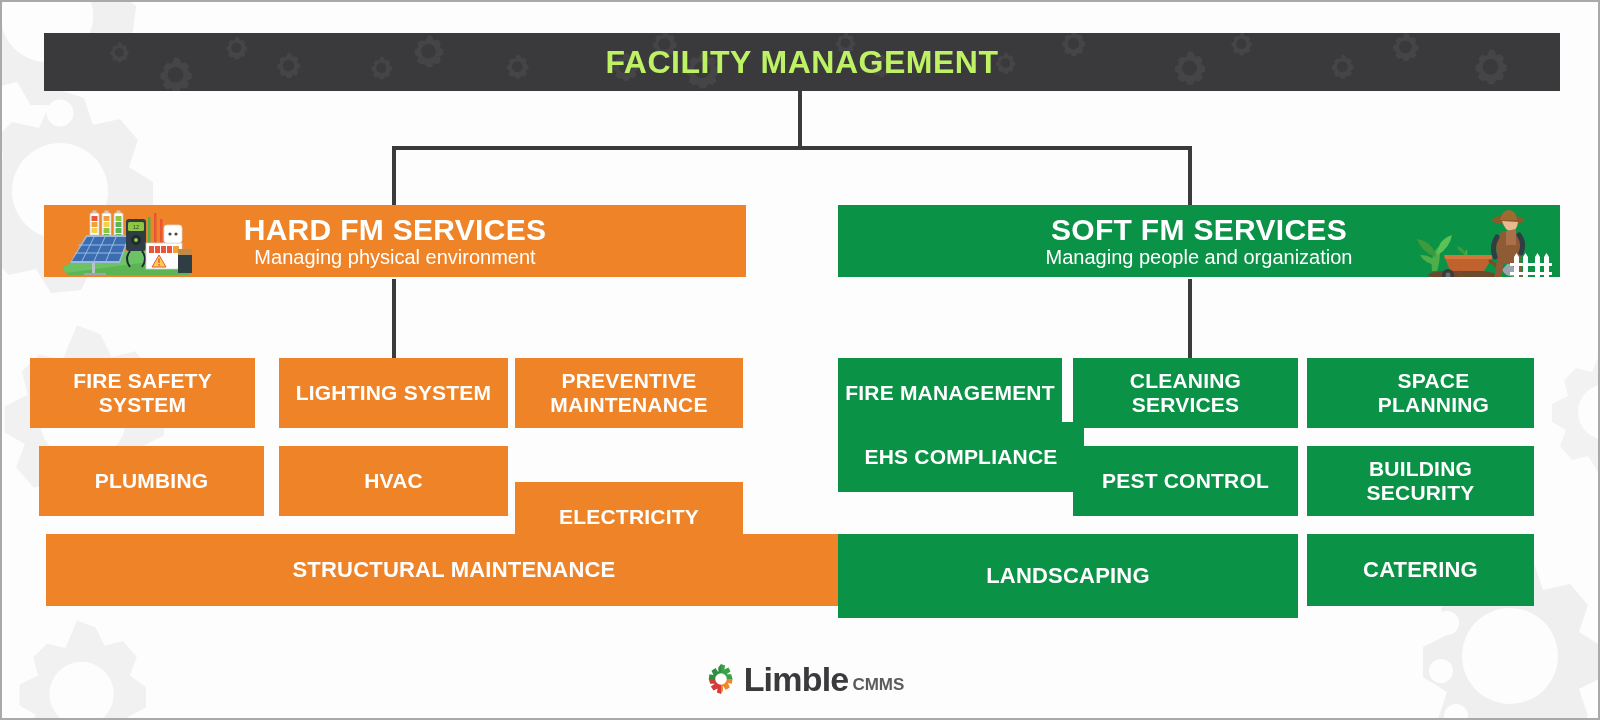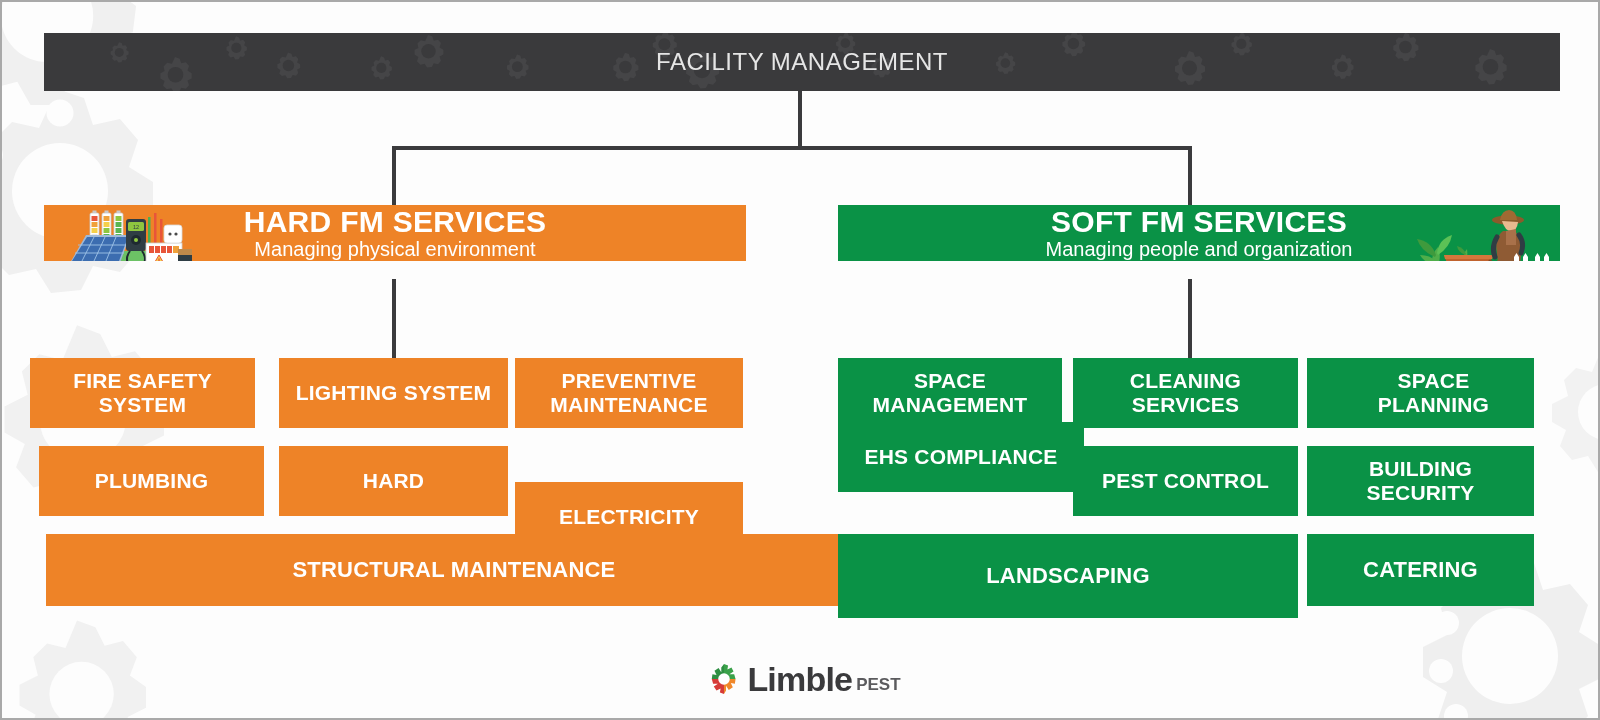--- a/index.html
+++ b/index.html
@@ -29,35 +29,35 @@
     background: #3a3a3c;
     display: flex; align-items: center; justify-content: center;
     overflow: hidden;
   }
   #root-header .gearpat {
     position: absolute; inset: 0;
     pointer-events: none;
   }
   #root-header .title {
     position: relative;
-    color: #e5e5e5;
-    font-size: 24px;
-    font-weight: normal;
+    color: #bef264;
+    font-size: 32px;
+    font-weight: bold;
     letter-spacing: 0.5px;
     z-index: 2;
     white-space: nowrap;
   }
 
   
   .conn { position: absolute; background: #3b3b3d; }
 
   
   .branch-header {
     position: absolute;
-    height: 56px;
+    height: 72px;
     display: flex; align-items: center; justify-content: center;
     overflow: hidden;
   }
   .branch-header .texts {
     position: relative; z-index: 2;
     text-align: center; line-height: 1.05;
     padding: 0 10px;
   }
   .branch-header .bh-title {
     color: #ffffff; font-size: 30px; font-weight: bold;
@@ -408,26 +408,26 @@
         <rect x="130" y="67" width="20" height="3"></rect>
       </g>
     </svg>
   </div>
 
   <div class="svc orange" style="left:28px; top:356px; width:225px; height:70px;">FIRE SAFETY SYSTEM</div>
   <div class="svc orange" style="left:277px; top:356px; width:229px; height:70px;">LIGHTING SYSTEM</div>
   <div class="svc orange" style="left:513px; top:356px; width:228px; height:70px;">PREVENTIVE MAINTENANCE</div>
 
   <div class="svc orange" style="left:37px; top:444px; width:225px; height:70px;">PLUMBING</div>
-  <div class="svc orange" style="left:277px; top:444px; width:229px; height:70px;">HARD</div>
+  <div class="svc orange" style="left:277px; top:444px; width:229px; height:70px;">HVAC</div>
   <div class="svc orange" style="left:513px; top:444px; width:228px; height:70px;margin-top:36px;">ELECTRICITY</div>
 
   <div class="svc orange wide" style="left:44px; top:532px; width:816px; height:72px;">STRUCTURAL MAINTENANCE</div>
 
-  <div class="svc green" style="left:836px; top:356px; width:224px; height:70px;">SPACE MANAGEMENT</div>
+  <div class="svc green" style="left:836px; top:356px; width:224px; height:70px;">FIRE MANAGEMENT</div>
   <div class="svc green" style="left:1071px; top:356px; width:225px; height:70px;">CLEANING SERVICES</div>
   <div class="svc green" style="left:1305px; top:356px; width:227px; height:70px;padding-left:32px;">SPACE PLANNING</div>
 
   <div class="svc green" style="left:836px; top:420px; width:246px; height:70px;">EHS COMPLIANCE</div>
   <div class="svc green" style="left:1071px; top:444px; width:225px; height:70px;">PEST CONTROL</div>
   <div class="svc green" style="left:1305px; top:444px; width:227px; height:70px;">BUILDING SECURITY</div>
 
   <div class="svc green wide" style="left:836px; top:532px; width:460px; height:84px;">LANDSCAPING</div>
   <div class="svc green wide" style="left:1305px; top:532px; width:227px; height:72px;">CATERING</div>
 
@@ -435,16 +435,16 @@
     <svg class="mark" viewBox="0 0 100 100">
       <g>
         <path d="M50 50 L50 6 L62 10 L60 22 L72 16 L78 28 L66 36 L80 36 L84 50 Z" fill="#3aa14a"></path>
         <path d="M50 50 L84 50 L82 64 L70 62 L76 74 L64 82 L56 70 L56 84 L50 94 Z" fill="#f0872a"></path>
         <path d="M50 50 L50 94 L38 90 L40 78 L28 84 L20 72 L32 64 L18 64 L14 50 Z" fill="#d63b38"></path>
         <path d="M50 50 L14 50 L16 36 L28 38 L22 26 L34 18 L42 30 L42 16 L50 6 Z" fill="#2e8f42"></path>
         <circle cx="50" cy="50" r="17" fill="#ffffff"></circle>
       </g>
     </svg>
     <span class="wordmark">Limble</span>
-    <span class="cmms">PEST</span>
+    <span class="cmms">CMMS</span>
   </div>
 
 </div>
 
 </body></html>

